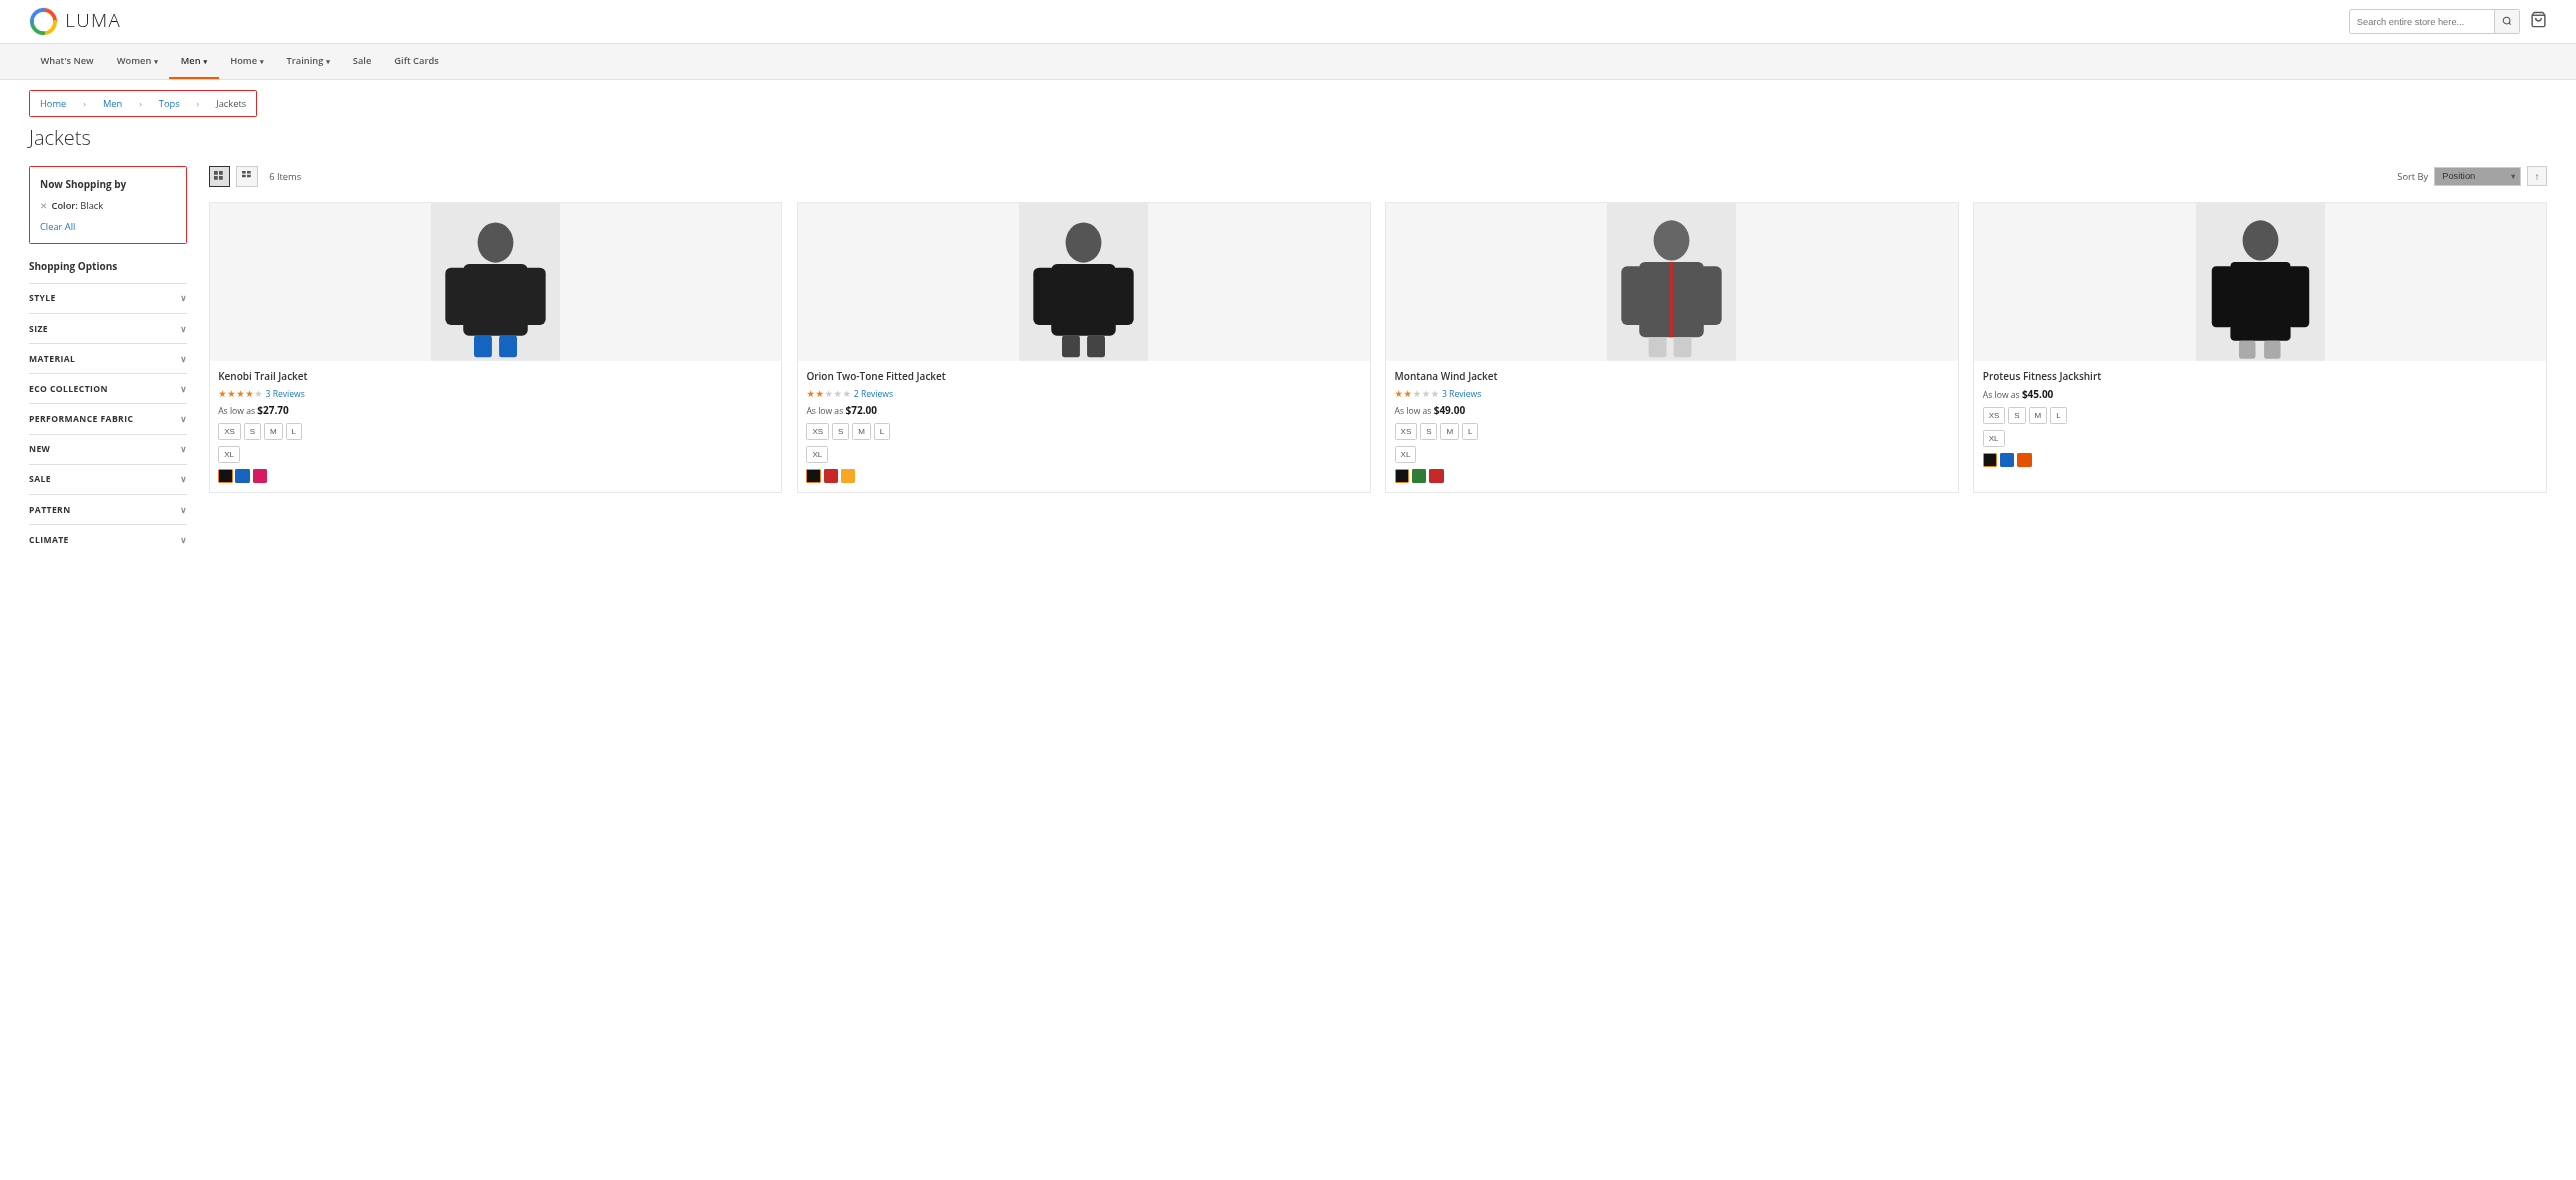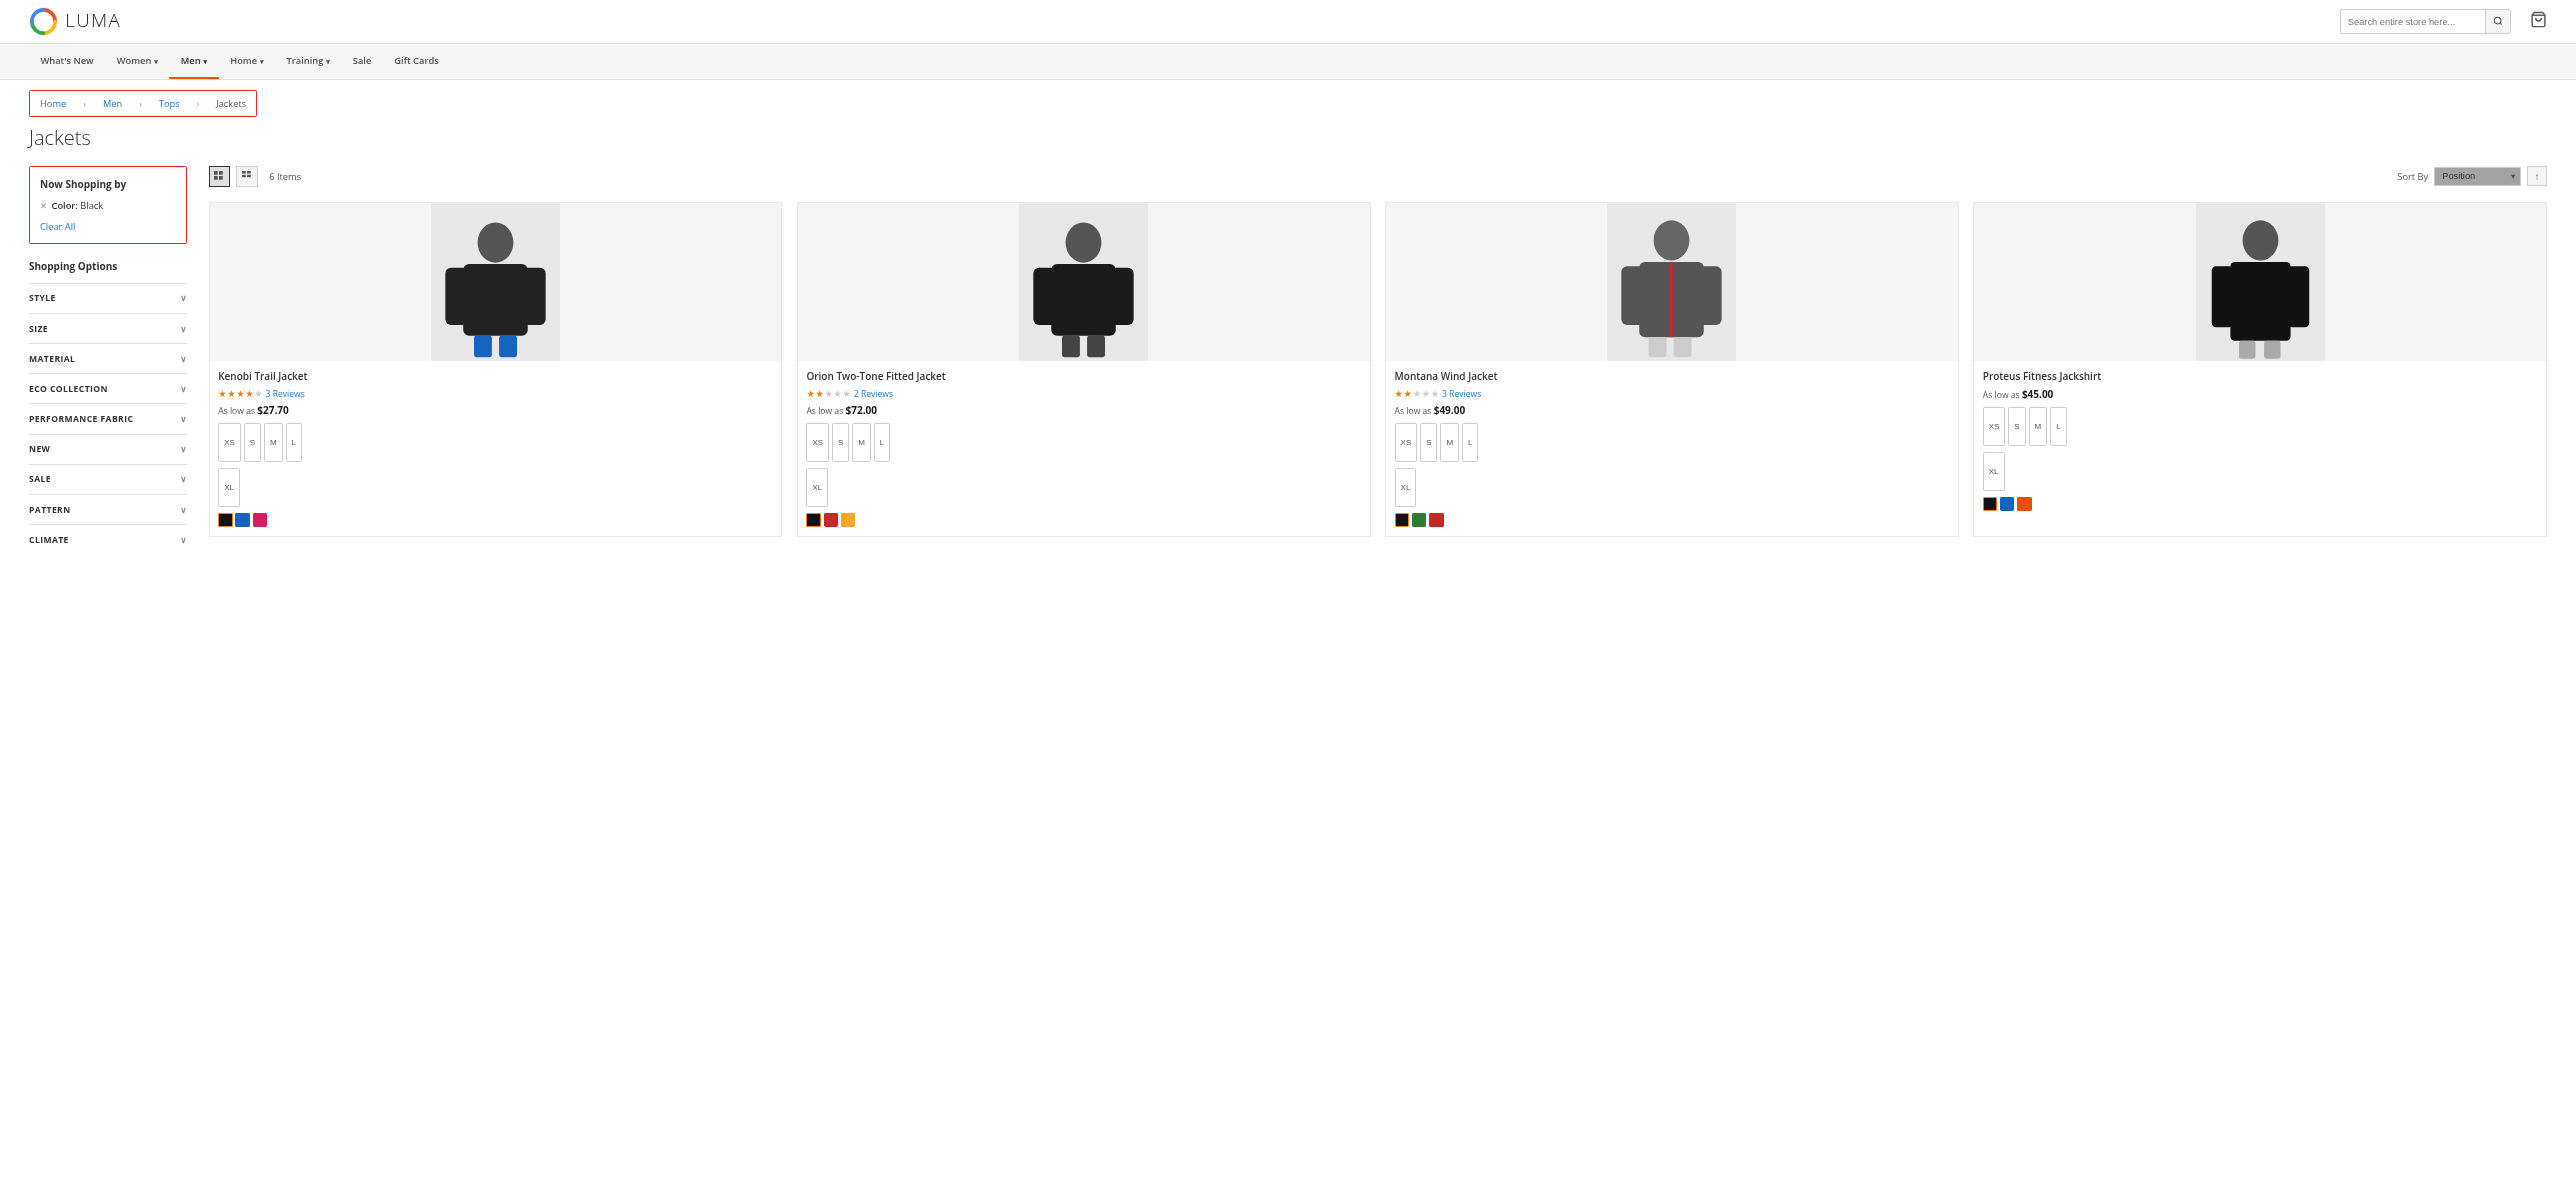--- a/index.html
+++ b/index.html
@@ -3,21 +3,21 @@
   <meta charset="utf-8">
   <style>
     * { box-sizing: border-box; margin: 0; padding: 0; }
     body { font-family: 'Open Sans', Arial, sans-serif; background: #fff; color: #333; font-size: 10px; }
 
     
     .header { display: flex; align-items: center; justify-content: space-between; padding: 7.2px 29px; border-bottom: 0.7px solid #e0e0e0; background: #fff; }
     .logo-area { display: flex; gap: 7.2px; }
     .logo-icon { width: 29px; height: 29px; }
     .logo-text { font-size: 18.7px; font-weight: 300; letter-spacing: 1.4px; color: #1a1a1a; }
-    .header-right { display: flex; align-items: center; gap: 19px; }
+    .header-right { display: flex; align-items: center; gap: 10px; }
     .search-bar { display: flex; align-items: center; border: 0.7px solid #ccc; border-radius: 2.2px; overflow: hidden; }
     .search-bar input { border: none; outline: none; padding: 4.3px 7.2px; font-size: 9.3px; width: 144px; color: #999; }
     .search-bar button { background: #f5f5f5; border: none; border-left: 0.7px solid #ccc; padding: 4.3px 7.2px; cursor: pointer; }
     .cart-icon { font-size: 16px; cursor: pointer; color: #555; }
 
     
     .nav { background: #f5f5f5; border-bottom: 0.7px solid #e0e0e0; }
     .nav ul { display: flex; list-style: none; padding: 0 29px; margin: 0; }
     .nav ul li { position: relative; }
     .nav ul li a { display: flex; align-items: center; gap: 2.9px; padding: 10px 11.5px; color: #555; text-decoration: none; font-size: 9.3px; font-weight: 600; white-space: nowrap; }
@@ -72,21 +72,21 @@
     .product-info { padding: 8.6px; }
     .product-name { font-size: 10px; color: #333; font-weight: 600; margin-bottom: 4.3px; text-decoration: none; display: block; }
     .star-row { display: flex; align-items: center; gap: 2.9px; margin-bottom: 2.9px; }
     .stars { display: flex; gap: 0.7px; }
     .star { color: #f57f17; font-size: 9.3px; }
     .star.empty { color: #ccc; }
     .reviews-link { color: #1979c3; font-size: 8.6px; text-decoration: none; }
     .price-row { font-size: 8.6px; color: #555; margin-bottom: 5.8px; }
     .price-row strong { font-size: 10px; color: #1a1a1a; }
     .size-options { display: flex; flex-wrap: wrap; gap: 2.9px; margin-bottom: 5.8px; }
-    .size-btn { border: 0.7px solid #ccc; padding: 14px 5px; font-size: 8px; color: #555; background: #fff; cursor: pointer; border-radius: 1.4px; }
+    .size-btn { border: 0.7px solid #ccc; padding: 3px 5px; font-size: 8px; color: #555; background: #fff; cursor: pointer; border-radius: 1.4px; }
     .color-options { display: flex; gap: 2.9px; flex-wrap: wrap; }
     .color-swatch { width: 14.4px; height: 14.4px; border-radius: 1.4px; cursor: pointer; border: 1.4px solid transparent; }
     .color-swatch.selected { border-color: #f57f17; }
     .color-swatch.black { background: #111; }
     .color-swatch.blue { background: #1565c0; }
     .color-swatch.magenta { background: #d81b60; }
     .color-swatch.red { background: #c62828; }
     .color-swatch.yellow { background: #f9a825; }
     .color-swatch.green { background: #2e7d32; }
     .color-swatch.orange { background: #e65100; }

